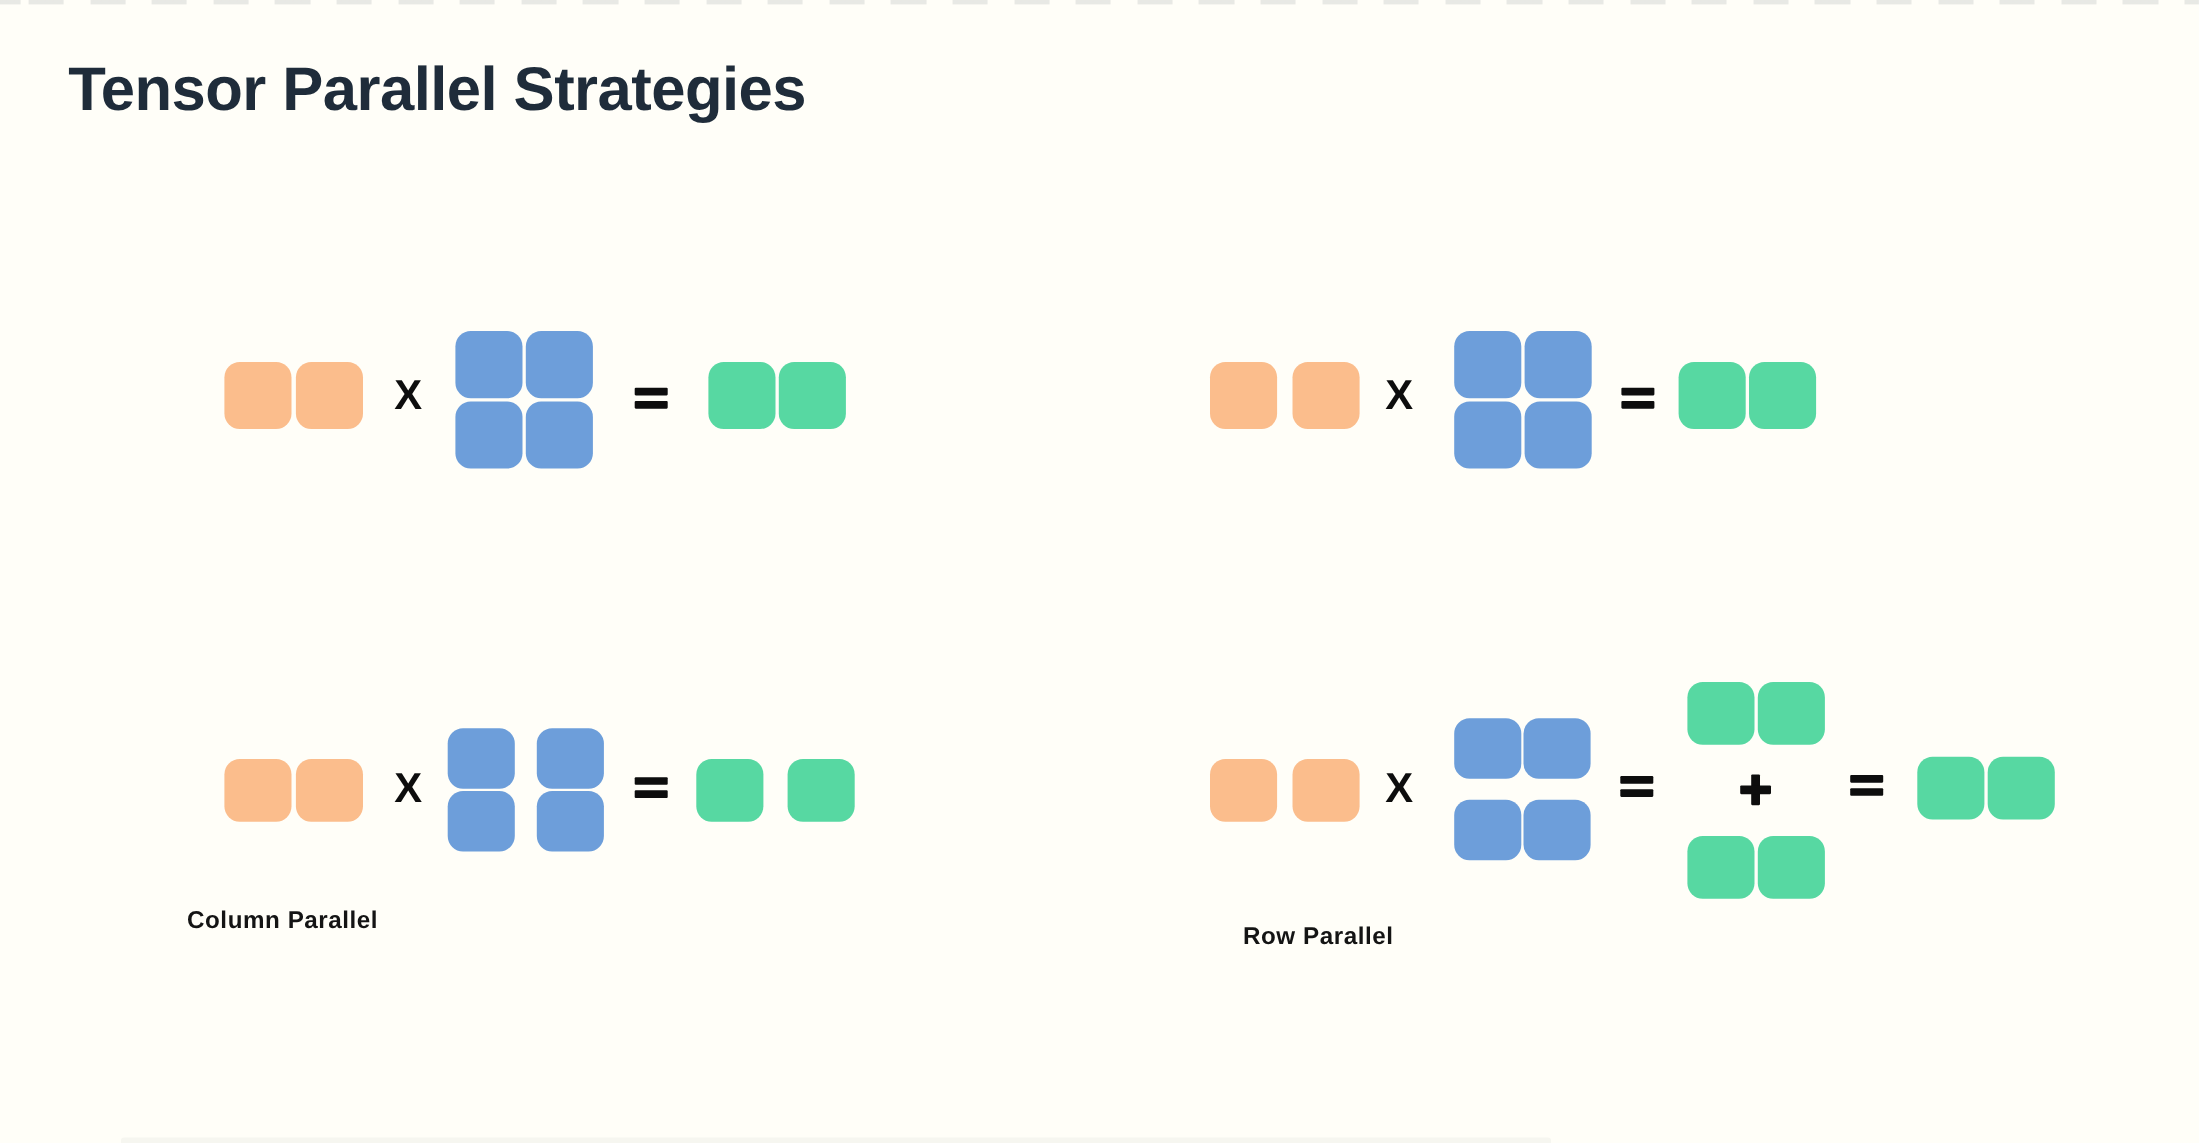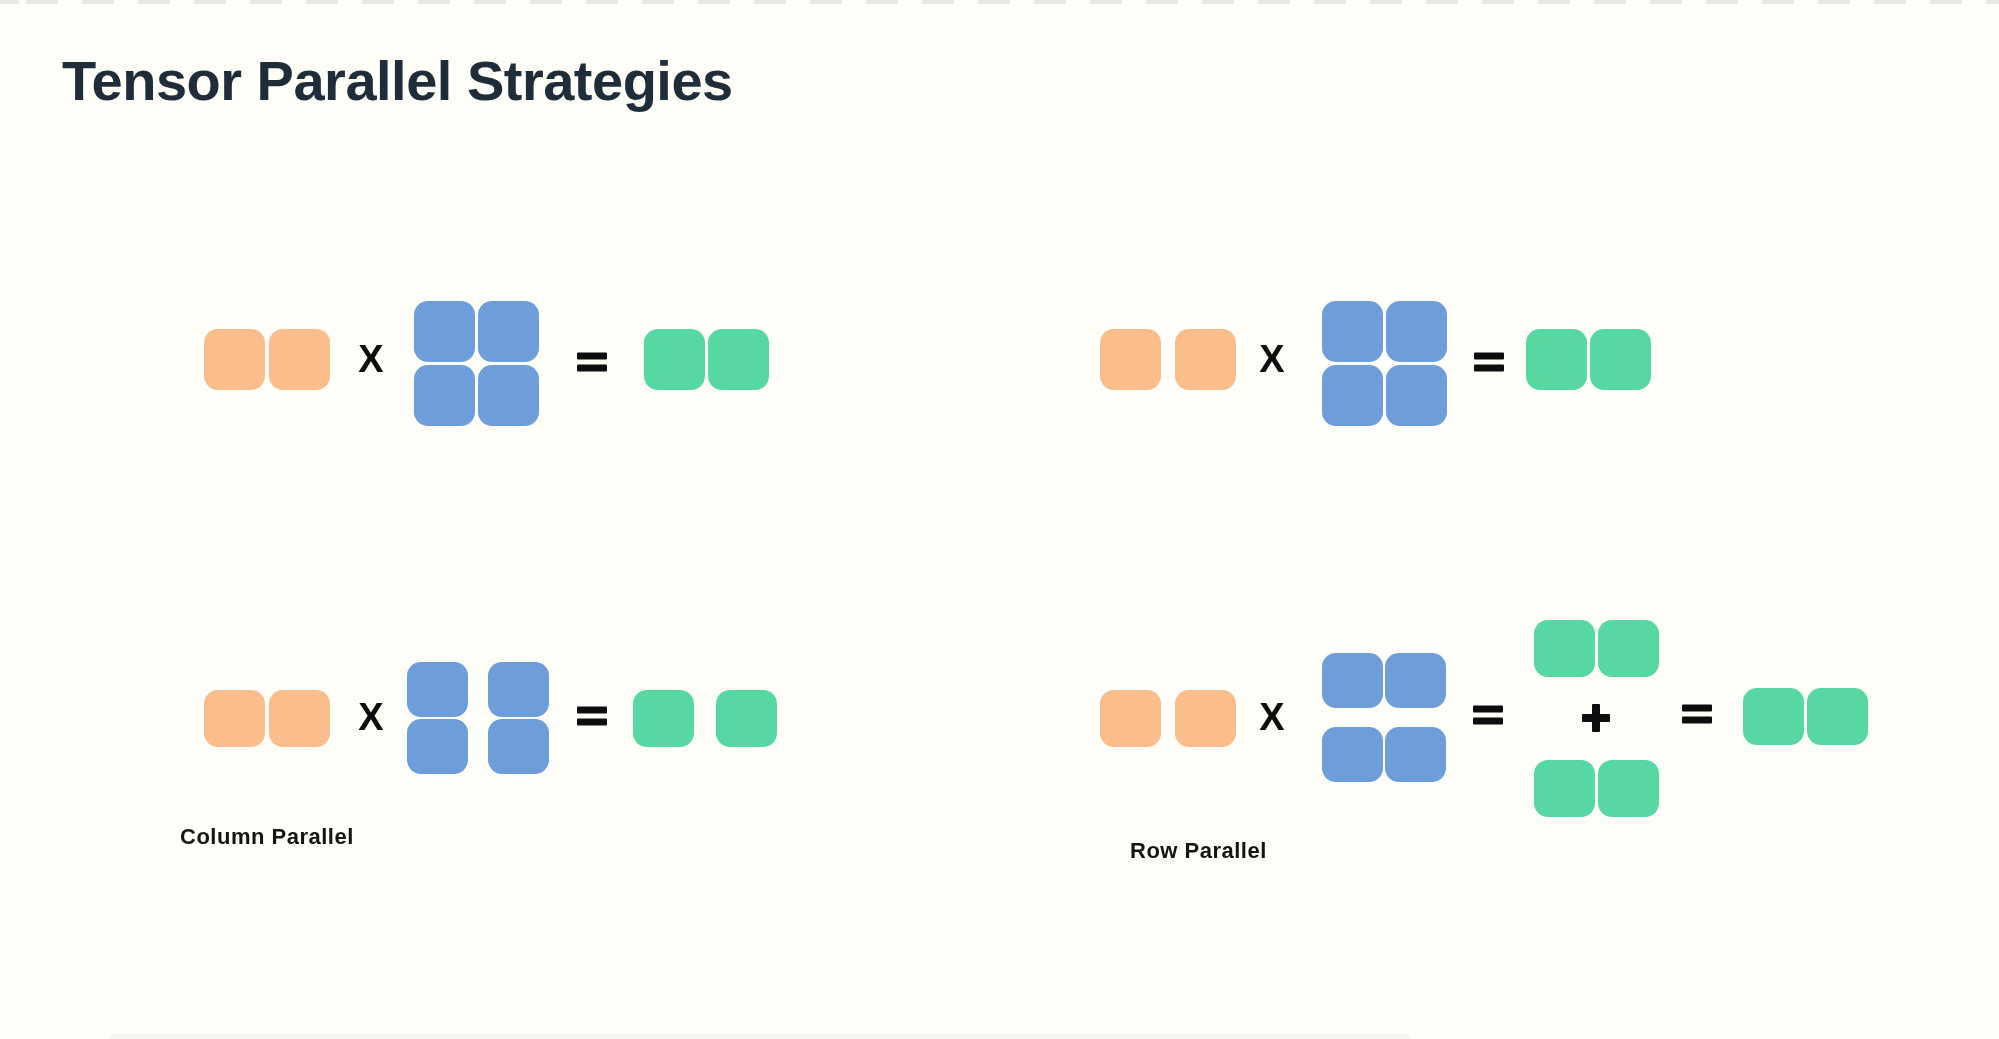--- a/index.html
+++ b/index.html
@@ -109,21 +109,21 @@
       <div class="blk" style="left: 407px; top: 662px; width: 61px; height: 55px; background: rgb(109, 158, 218);"></div>
       <div class="blk" style="left: 488px; top: 662px; width: 61px; height: 55px; background: rgb(109, 158, 218);"></div>
       <div class="blk" style="left: 407px; top: 719px; width: 61px; height: 55px; background: rgb(109, 158, 218);"></div>
       <div class="blk" style="left: 488px; top: 719px; width: 61px; height: 55px; background: rgb(109, 158, 218);"></div>
       <div class="op-eq" style="left: 592px; top: 716px;">
         <div class="bar b1"></div>
         <div class="bar b2"></div>
       </div>
       <div class="blk" style="left: 633px; top: 690px; width: 61px; height: 57px; background: rgb(87, 216, 162);"></div>
       <div class="blk" style="left: 716px; top: 690px; width: 61px; height: 57px; background: rgb(87, 216, 162);"></div>
-      <div class="diagram-label" style="left: 180px; top: 824px;">Column Parallel</div>
+      <div class="diagram-label" style="left: 170px; top: 824px;">Column Parallel</div>
     </div>
     <div class="">
       <div class="blk" style="left: 1100px; top: 690px; width: 61px; height: 57px; background: rgb(251, 189, 140);"></div>
       <div class="blk" style="left: 1175px; top: 690px; width: 61px; height: 57px; background: rgb(251, 189, 140);"></div>
       <div class="op-times" style="left: 1272px; top: 719px;">X</div>
       <div class="blk" style="left: 1322px; top: 653px; width: 61px; height: 55px; background: rgb(109, 158, 218);"></div>
       <div class="blk" style="left: 1385px; top: 653px; width: 61px; height: 55px; background: rgb(109, 158, 218);"></div>
       <div class="blk" style="left: 1322px; top: 727px; width: 61px; height: 55px; background: rgb(109, 158, 218);"></div>
       <div class="blk" style="left: 1385px; top: 727px; width: 61px; height: 55px; background: rgb(109, 158, 218);"></div>
       <div class="op-eq" style="left: 1488px; top: 715px;">

